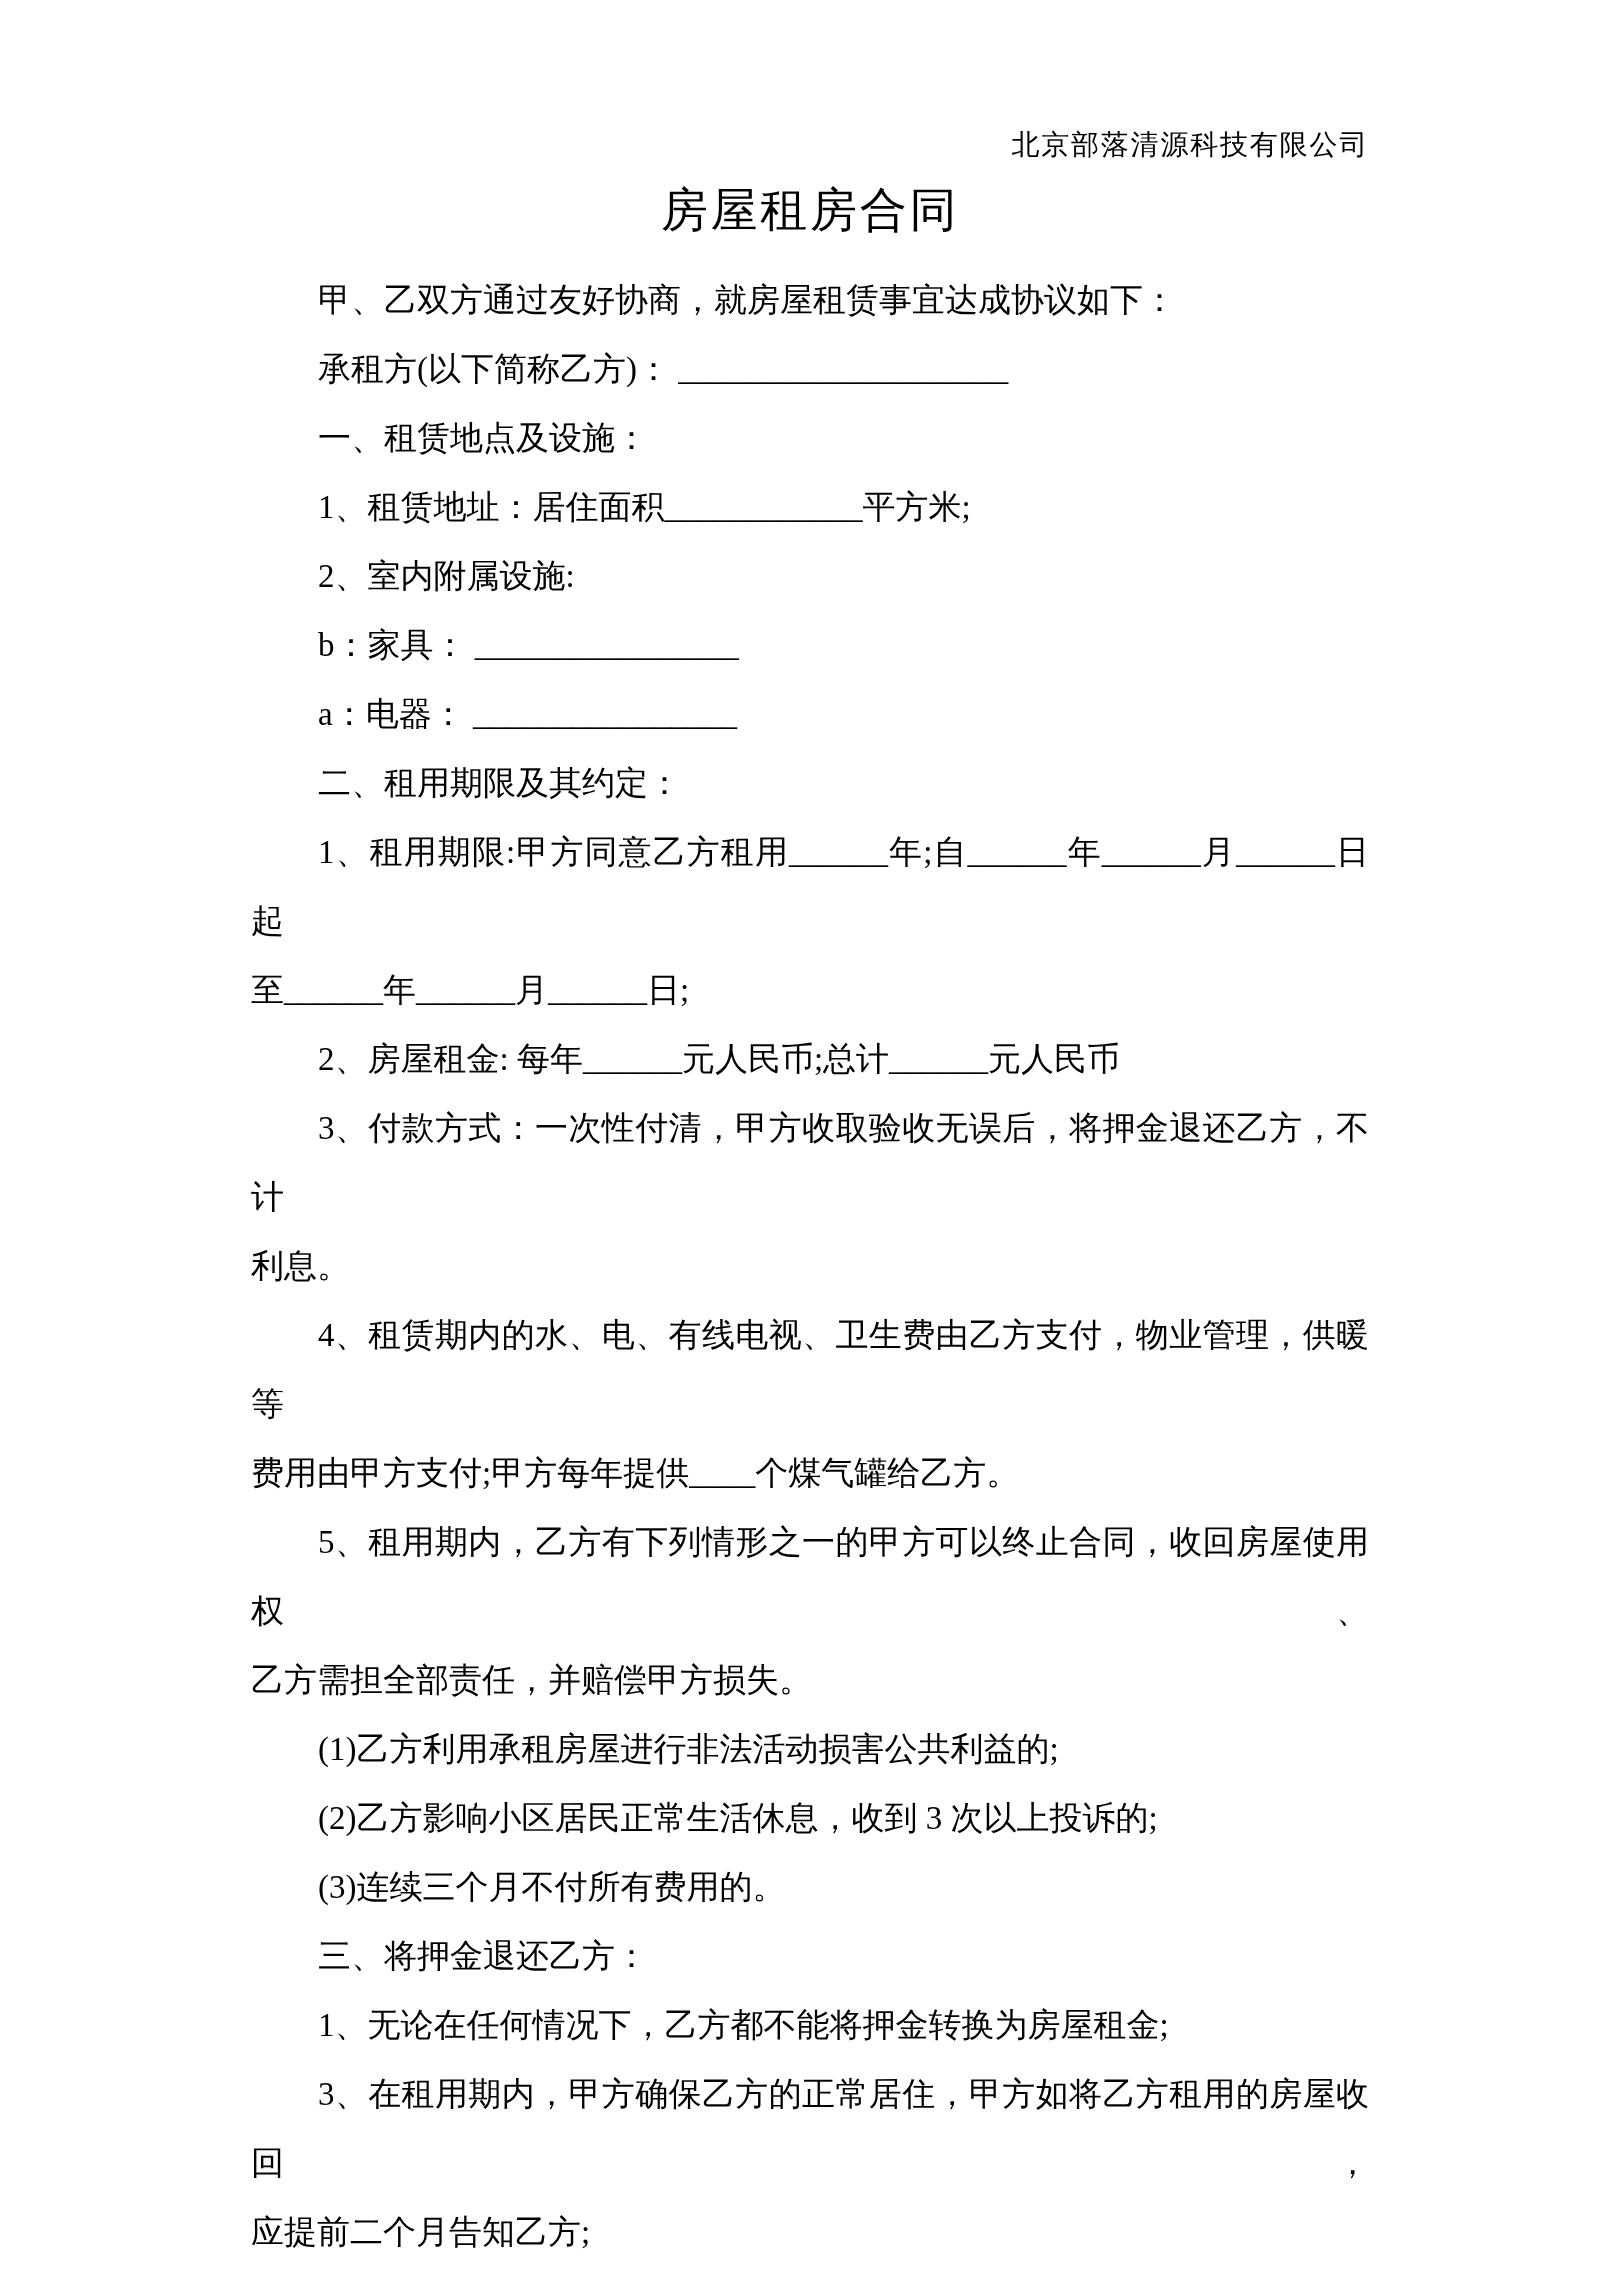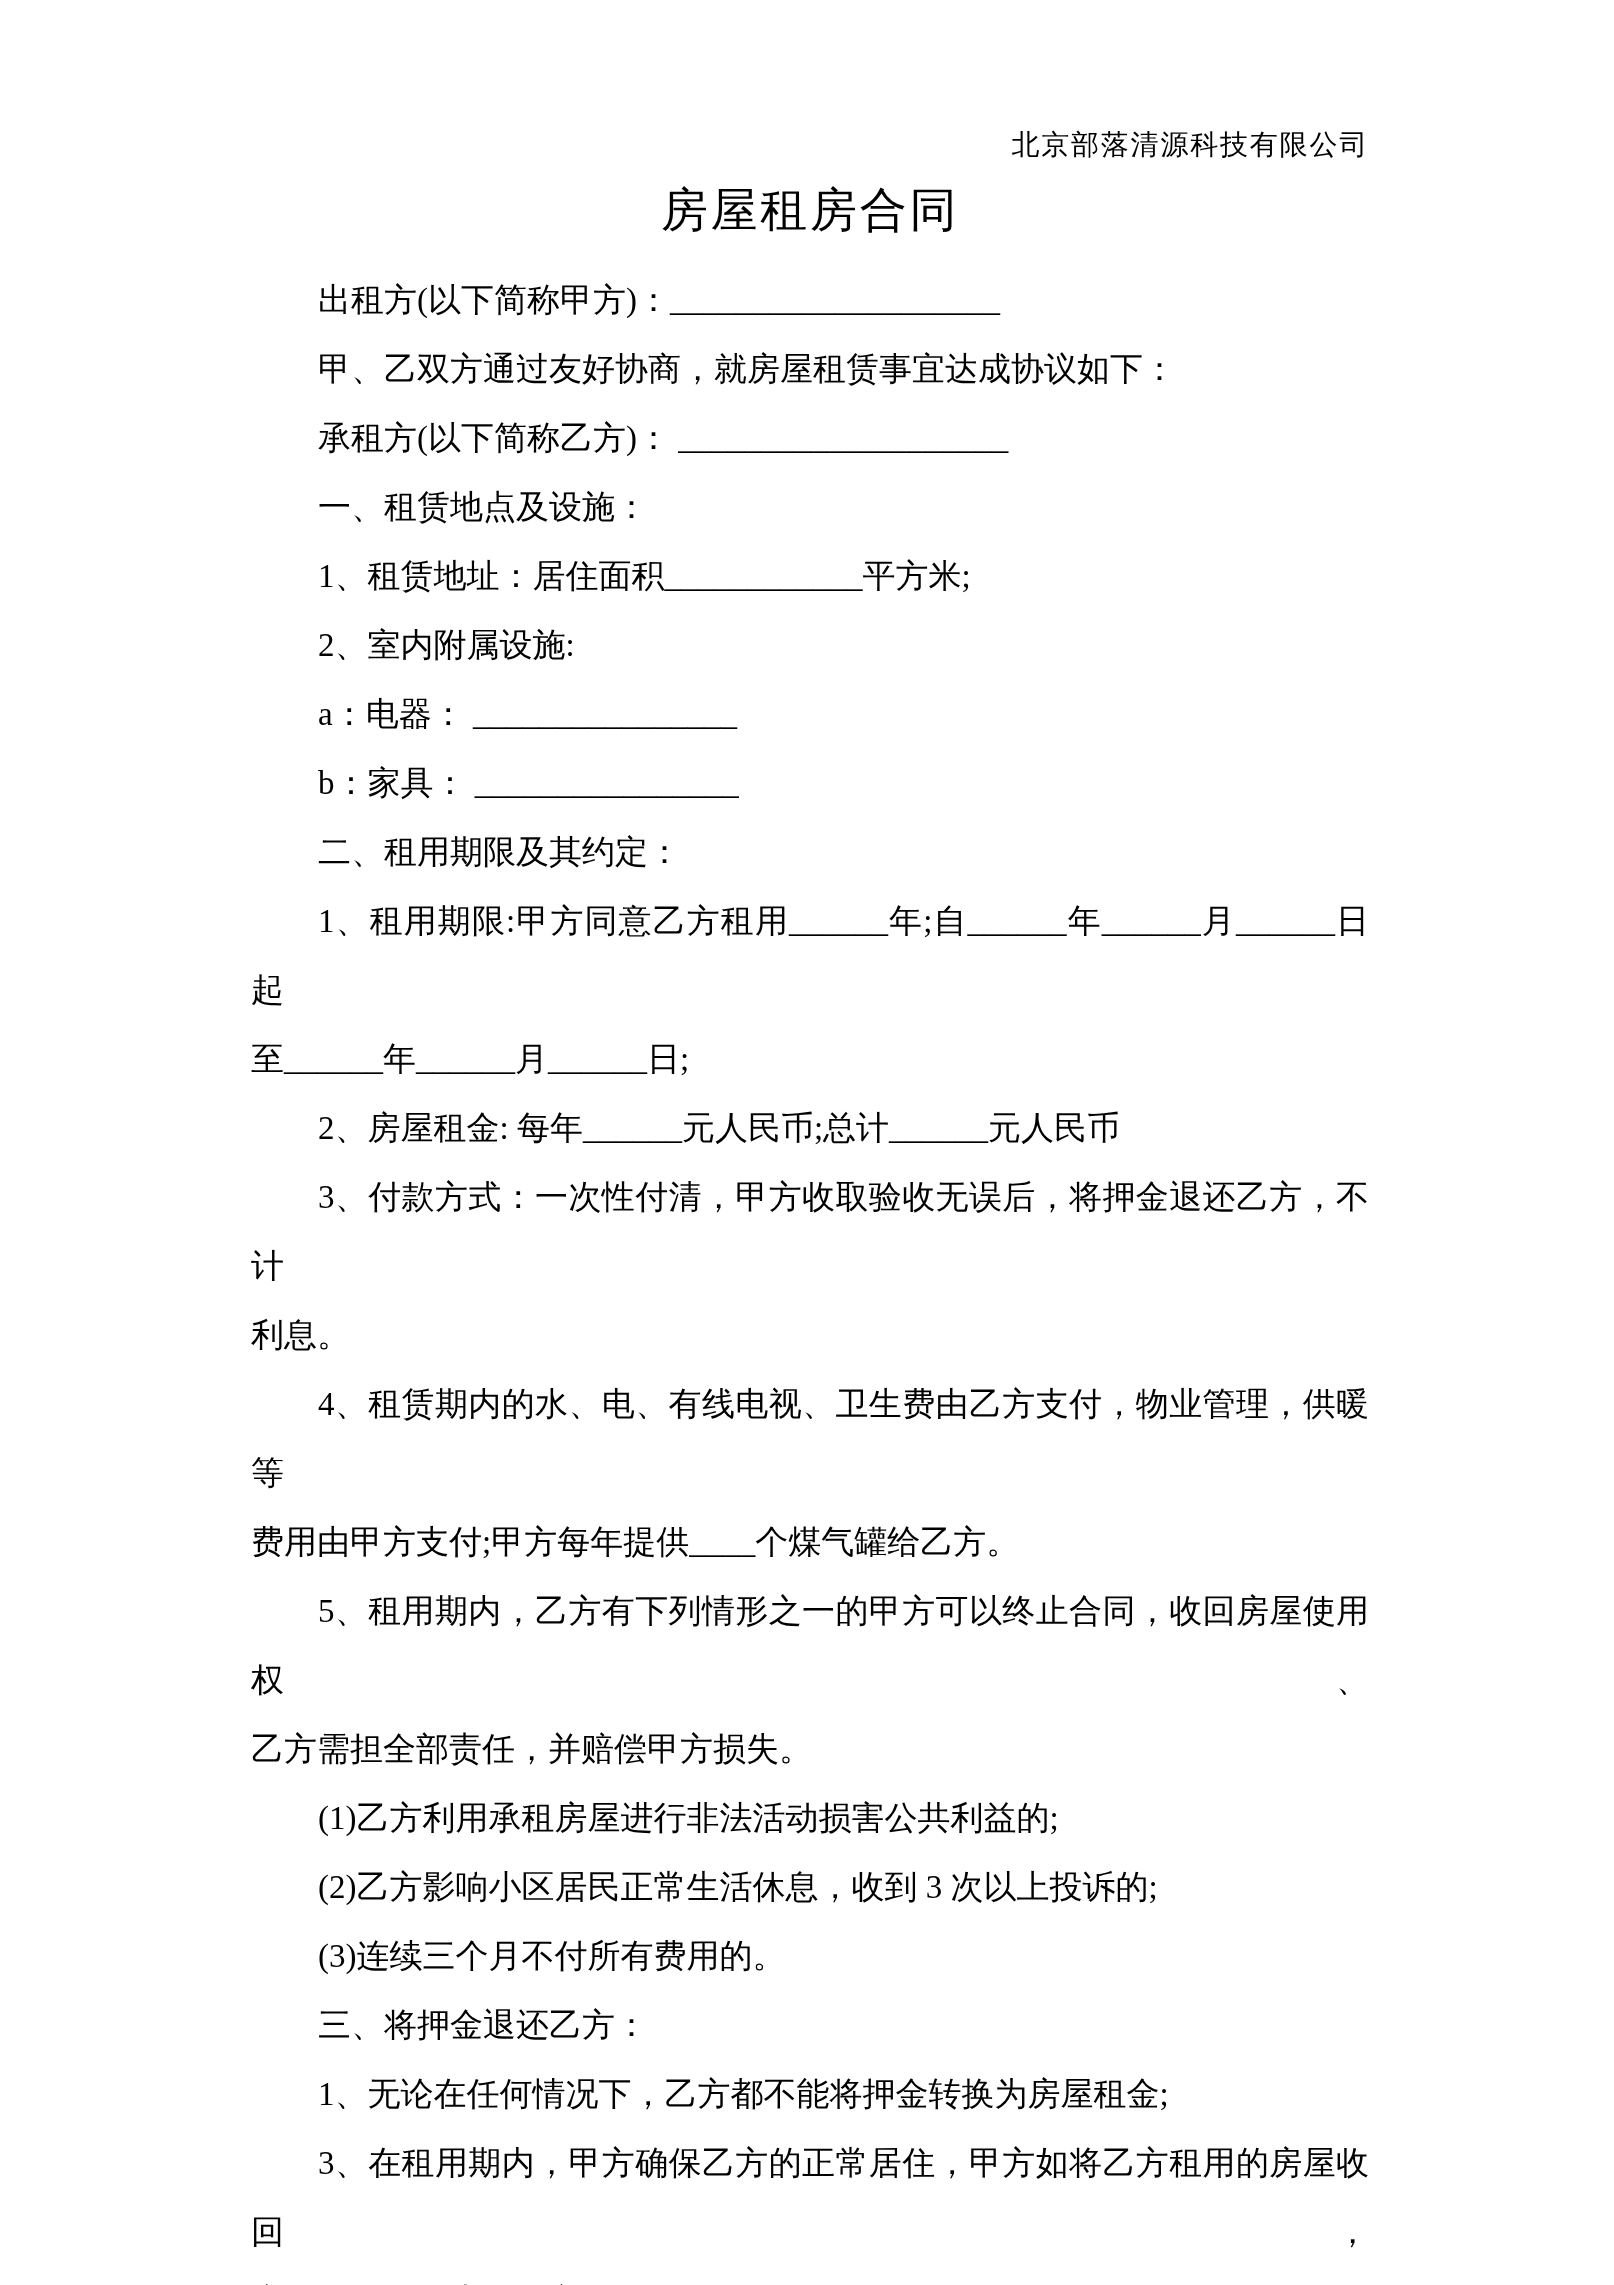--- a/index.html
+++ b/index.html
@@ -53,28 +53,27 @@
 </style>
 </head>
 <body>
 
 <div class="page">
   <p class="company">北京部落清源科技有限公司</p>
 
   <h1 class="doc-title">房屋租房合同</h1>
 
   <div class="contract-body">
-      <p class="line indent">出租方(以下简称甲方)：____________________</p>
       <p class="line indent">甲、乙双方通过友好协商，就房屋租赁事宜达成协议如下：</p>
       <p class="line indent">承租方(以下简称乙方)： ____________________</p>
       <p class="line indent">一、租赁地点及设施：</p>
       <p class="line indent">1、租赁地址：居住面积____________平方米;</p>
       <p class="line indent">2、室内附属设施:</p>
+      <p class="line indent">b：家具： ________________</p>
       <p class="line indent">a：电器： ________________</p>
-      <p class="line indent">b：家具： ________________</p>
       <p class="line indent">二、租用期限及其约定：</p>
       <p class="line indent full">1、租用期限:甲方同意乙方租用______年;自______年______月______日起</p>
       <p class="line">至______年______月______日;</p>
       <p class="line indent">2、房屋租金: 每年______元人民币;总计______元人民币</p>
       <p class="line indent full">3、付款方式：一次性付清，甲方收取验收无误后，将押金退还乙方，不计</p>
       <p class="line">利息。</p>
       <p class="line indent full">4、租赁期内的水、电、有线电视、卫生费由乙方支付，物业管理，供暖等</p>
       <p class="line">费用由甲方支付;甲方每年提供____个煤气罐给乙方。</p>
       <p class="line indent full">5、租用期内，乙方有下列情形之一的甲方可以终止合同，收回房屋使用权、</p>
       <p class="line">乙方需担全部责任，并赔偿甲方损失。</p>

